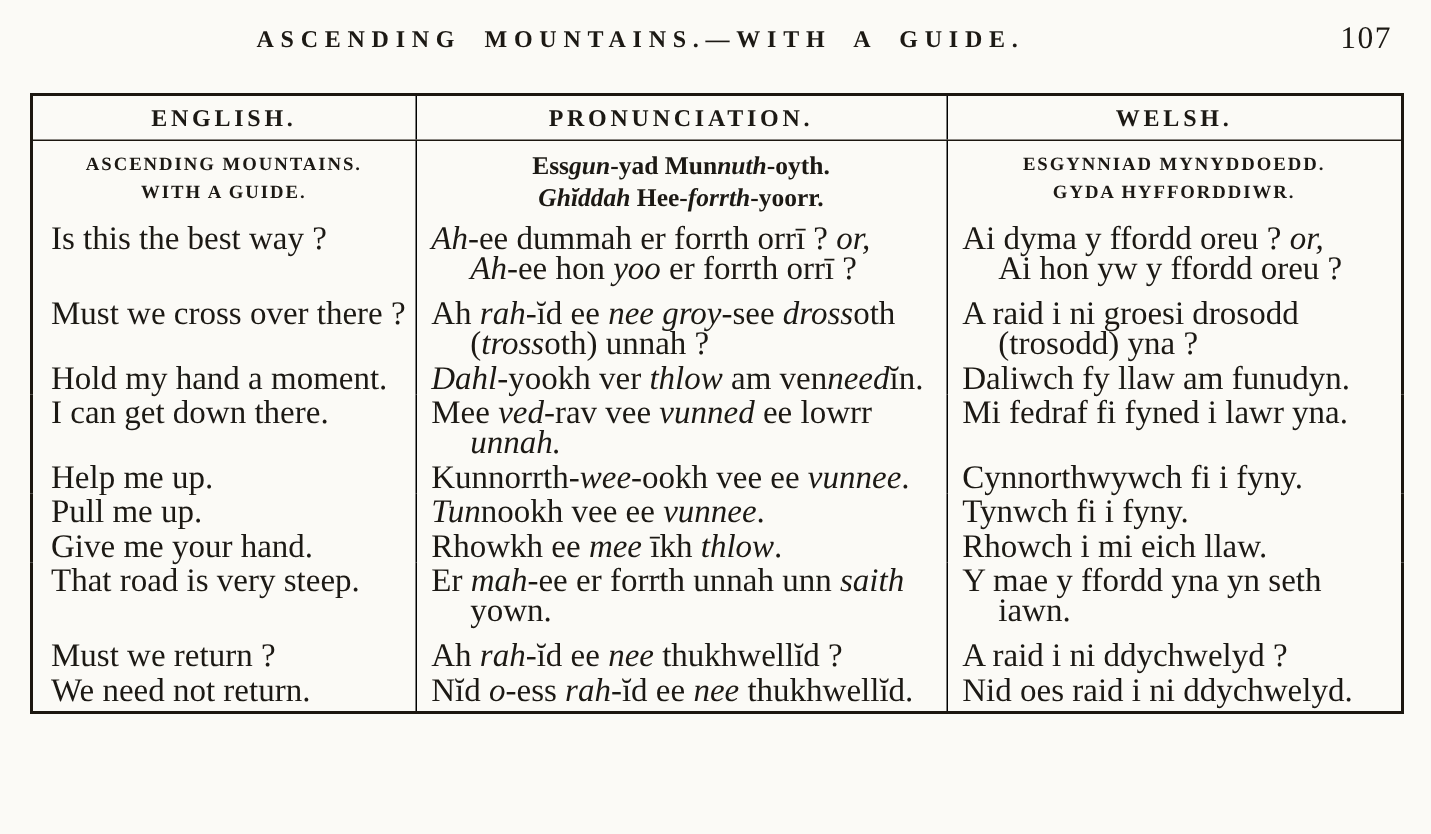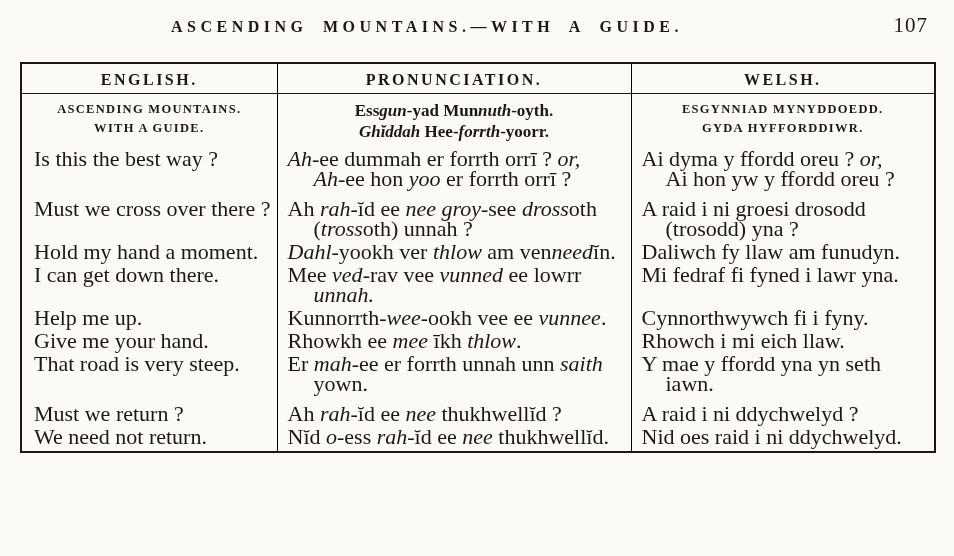--- a/index.html
+++ b/index.html
@@ -124,20 +124,25 @@
         <td class="c-en">I can get down there.</td>
         <td class="c-pr">Mee <i>ved</i>-rav vee <i>vunned</i> ee lowrr<br><i>unnah.</i></td>
         <td class="c-we">Mi fedraf fi fyned i lawr yna.</td>
       </tr>
       <tr>
         <td class="c-en">Help me up.</td>
         <td class="c-pr">Kunnorrth-<i>wee</i>-ookh vee ee <i>vunnee</i>.</td>
         <td class="c-we">Cynnorthwywch fi i fyny.</td>
       </tr>
       <tr>
+        <td class="c-en">Pull me up.</td>
+        <td class="c-pr"><i>Tun</i>nookh vee ee <i>vunnee</i>.</td>
+        <td class="c-we">Tynwch fi i fyny.</td>
+      </tr>
+      <tr>
         <td class="c-en">Give me your hand.</td>
         <td class="c-pr">Rhowkh ee <i>mee</i> īkh <i>thlow</i>.</td>
         <td class="c-we">Rhowch i mi eich llaw.</td>
       </tr>
       <tr>
         <td class="c-en">That road is very steep.</td>
         <td class="c-pr">Er <i>mah</i>-ee er forrth unnah unn <i>saith</i><br>yown.</td>
         <td class="c-we">Y mae y ffordd yna yn seth<br>iawn.</td>
       </tr>
       <tr class="gap">

